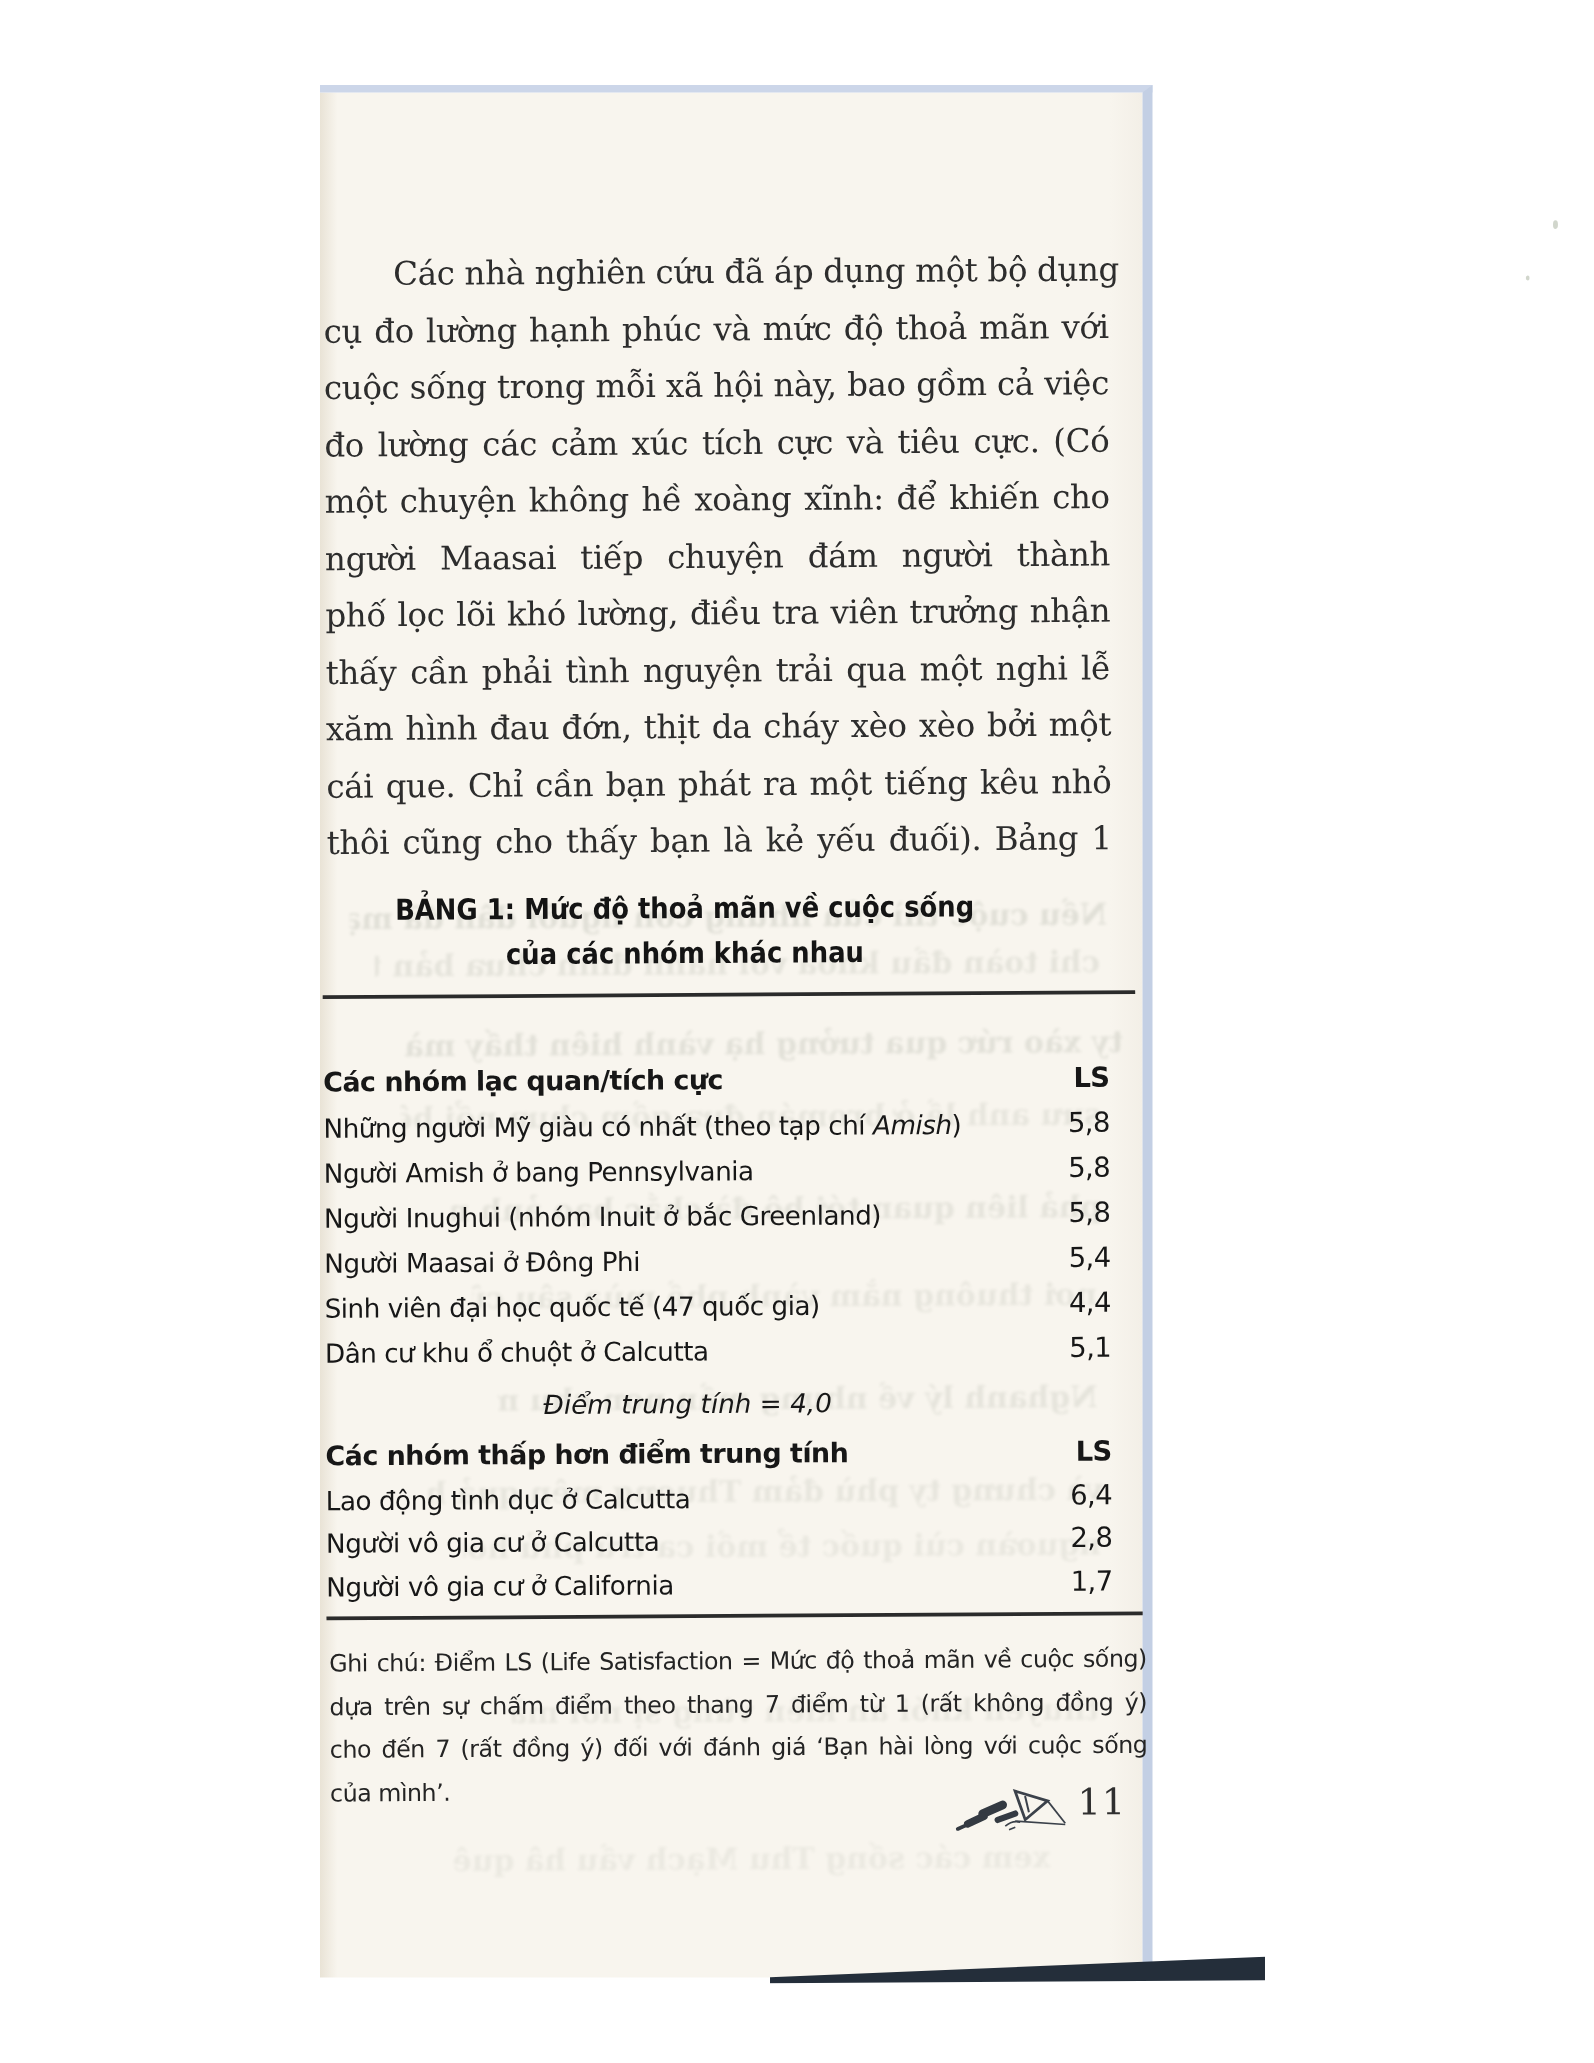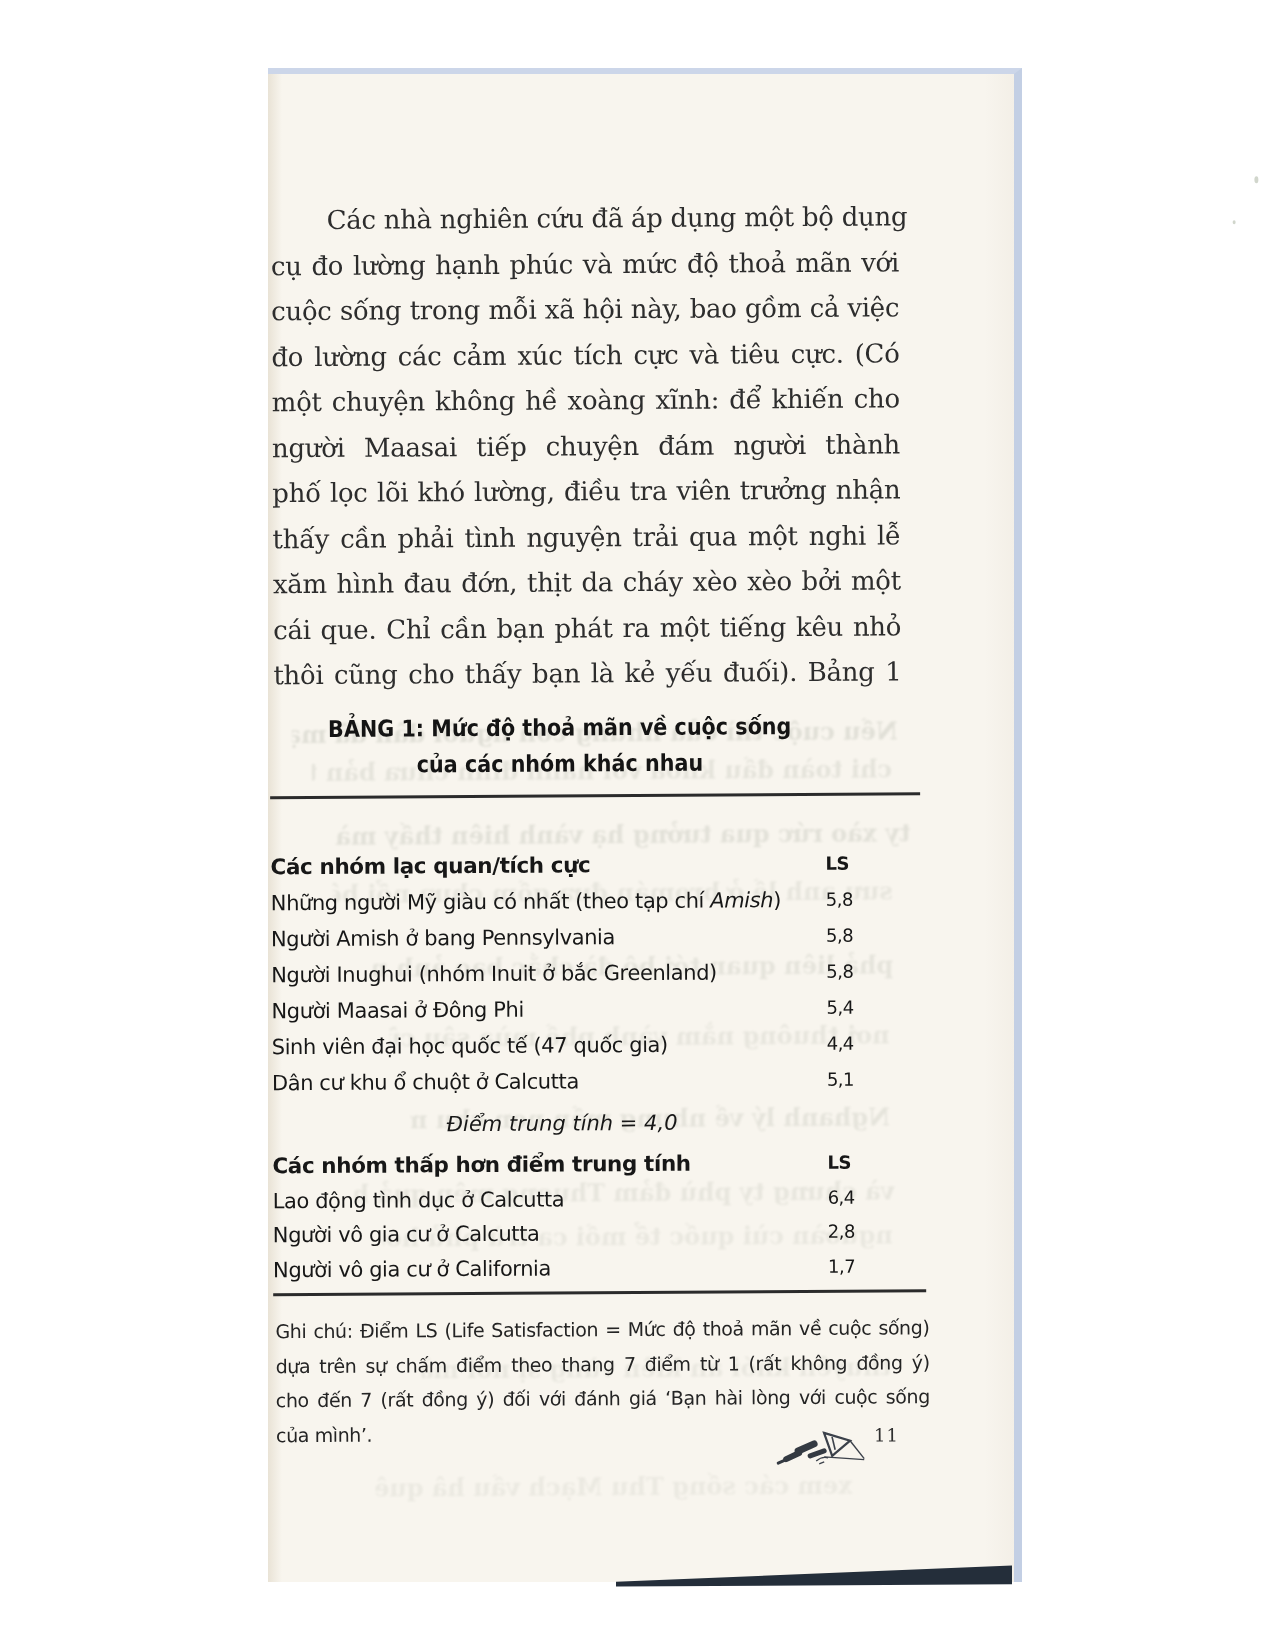--- a/index.html
+++ b/index.html
@@ -2,21 +2,21 @@
 <html><head>
 <meta charset="utf-8">
 <style>
   html,body{margin:0;padding:0;}
   body{
     width:1275px;height:1650px;position:relative;background:#ffffff;
     font-family:"DejaVu Sans",sans-serif;overflow:hidden;
   }
   
   .page{
-    position:absolute;left:268px;top:68px;width:754px;height:1514px;
+    position:absolute;left:256px;top:68px;width:666px;height:1514px;
     background:linear-gradient(to right,#e9e3d6 0px,#f8f5ee 14px,#f8f5ee 96%,#f3efe7 100%);
     border-top:6px solid #ccd6e9;
     border-right:8px solid #c3cfe4;
     box-sizing:border-box;
   }
   .content{
     position:absolute;left:0;top:0;width:740px;height:1500px;
     transform:rotate(-0.35deg);transform-origin:40px 700px;
   }
   
@@ -44,21 +44,21 @@
   .rule.bottom{margin-top:6px;width:653px;}
   .trow{position:relative;height:36px;}
   .trow.first{margin-top:50px;}
   .tlabel{
     position:absolute;left:0;top:0;line-height:36px;white-space:nowrap;
     font-size:21px;letter-spacing:-0.4px;
   }
   .thead .tlabel{font-weight:bold;font-size:21.5px;}
   .tval{
     position:absolute;left:555px;width:74px;top:0;line-height:36px;
-    text-align:left;font-size:18px;letter-spacing:-0.5px;
+    text-align:right;font-size:22px;letter-spacing:-0.5px;
   }
   .thead .tval{font-weight:bold;}
   .neutral{
     width:580px;text-align:center;font-style:italic;font-size:21px;
     height:38px;line-height:38px;margin-top:5px;
   }
   .trow.h2{margin-top:4px;}
   .lower{height:34.5px;}
   .lower .tlabel,.lower .tval{line-height:34.5px;}
   
@@ -67,21 +67,21 @@
     font-size:19px;letter-spacing:-0.4px;height:34.5px;line-height:34.5px;
     white-space:nowrap;text-align:justify;text-align-last:justify;
   }
   .fline.last{text-align-last:left;}
   .fitalic{}
   
   .pagefoot{position:absolute;left:500px;top:1348px;width:160px;height:52px;}
   .pen{position:absolute;left:0;top:4px;}
   .pageno{
     position:absolute;left:102px;top:6px;font-family:"DejaVu Serif",serif;
-    font-size:18px;color:#2f2f2f;letter-spacing:1px;
+    font-size:29px;color:#2f2f2f;letter-spacing:1px;
   }
   
   .wedge{
     position:absolute;left:616px;top:1564px;width:396px;height:24px;
     background:#242e3a;
     clip-path:polygon(0 74%,100% 6%,100% 84%,0 94%);
   }
   .speck{position:absolute;border-radius:50%;background:#9aa48f;opacity:.45;}
   .s1{left:990px;top:108px;width:4px;height:7px;}
   .s2{left:968px;top:152px;width:3px;height:4px;}

